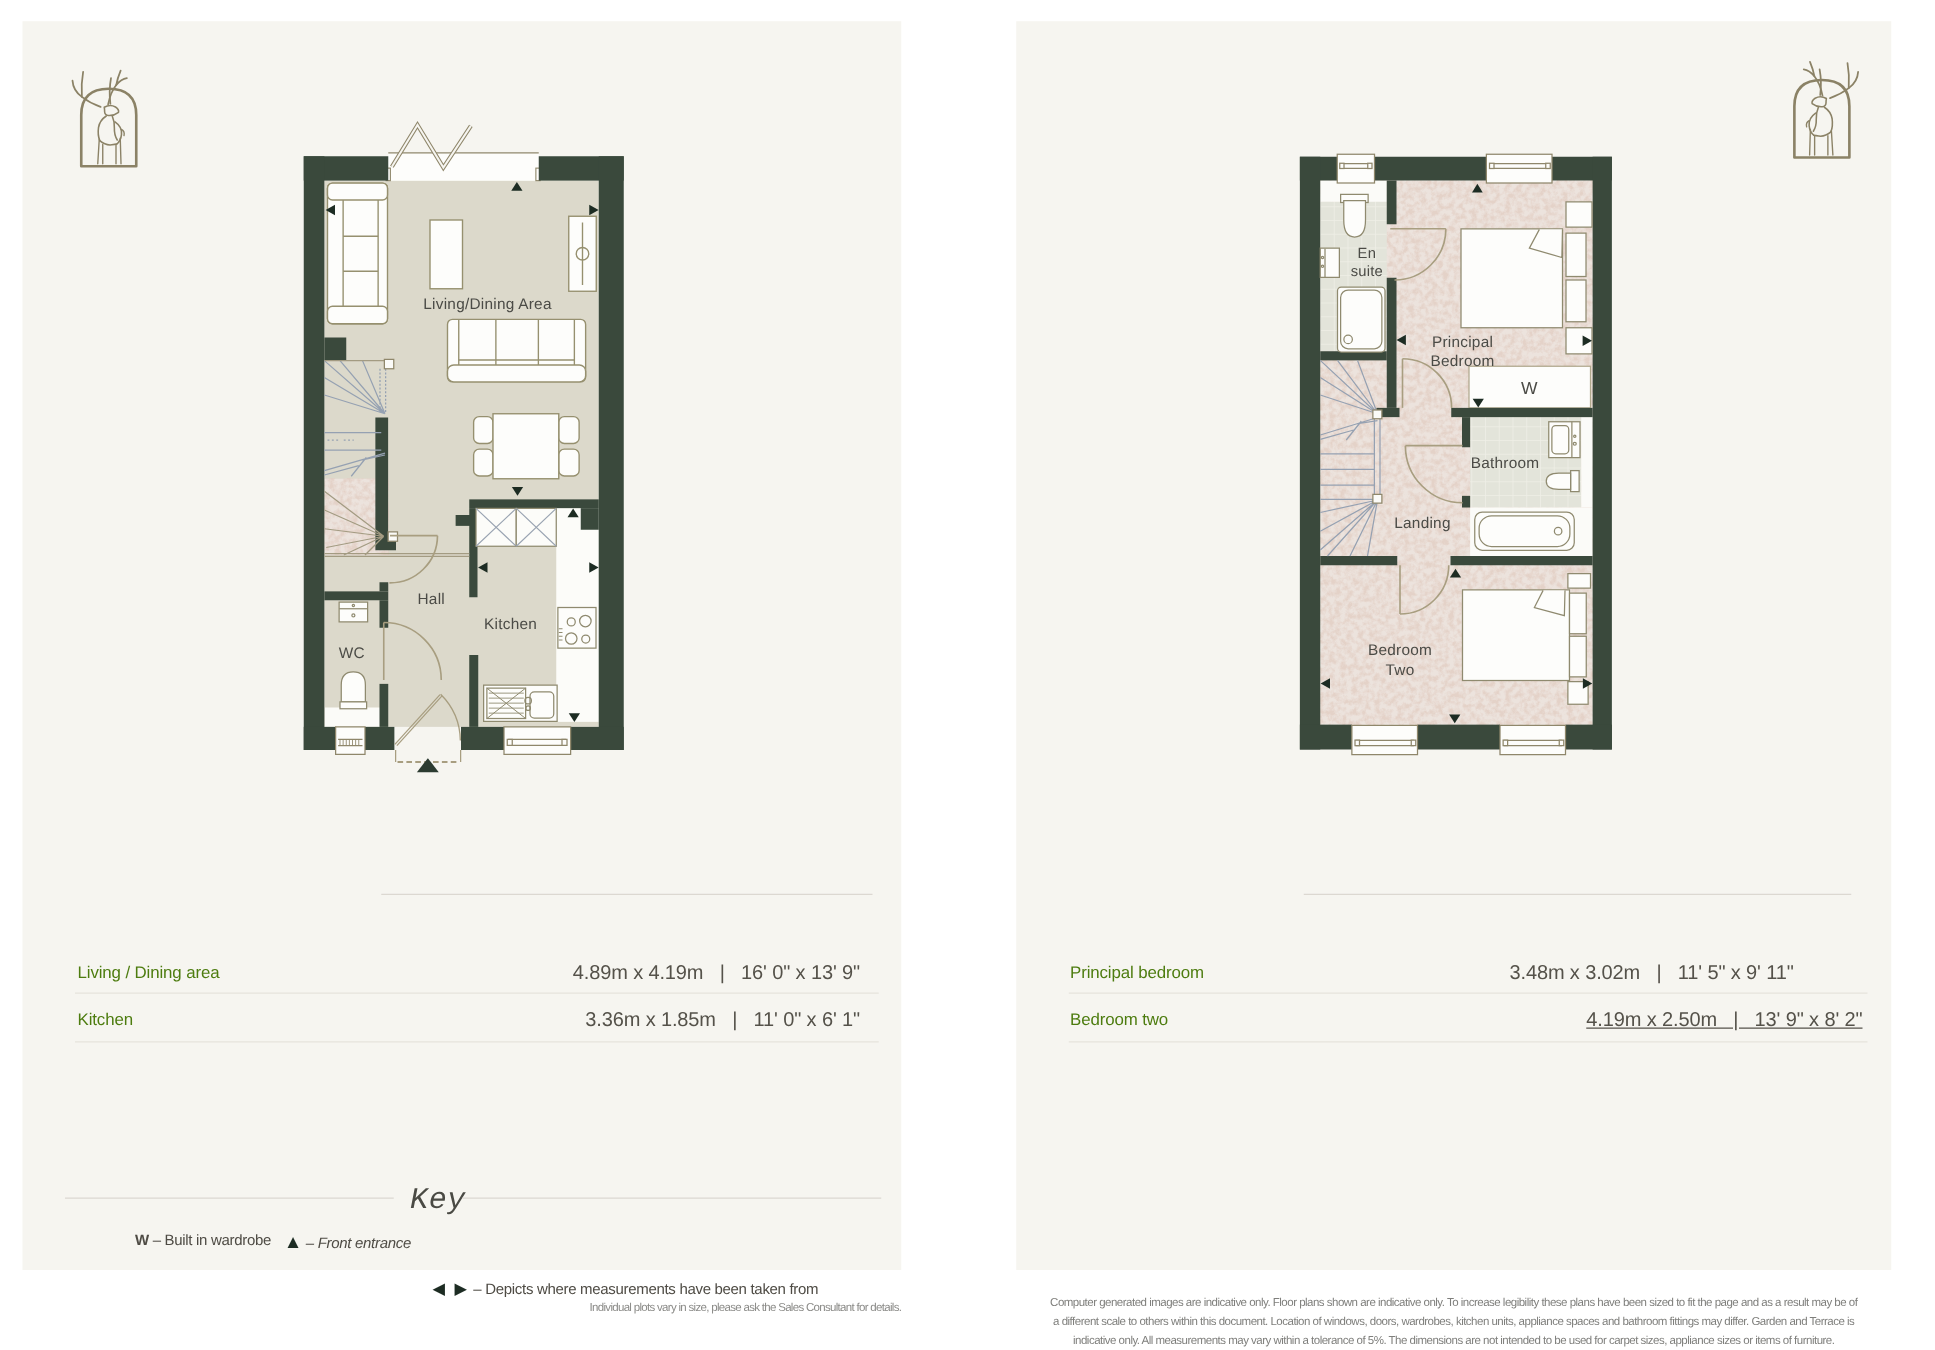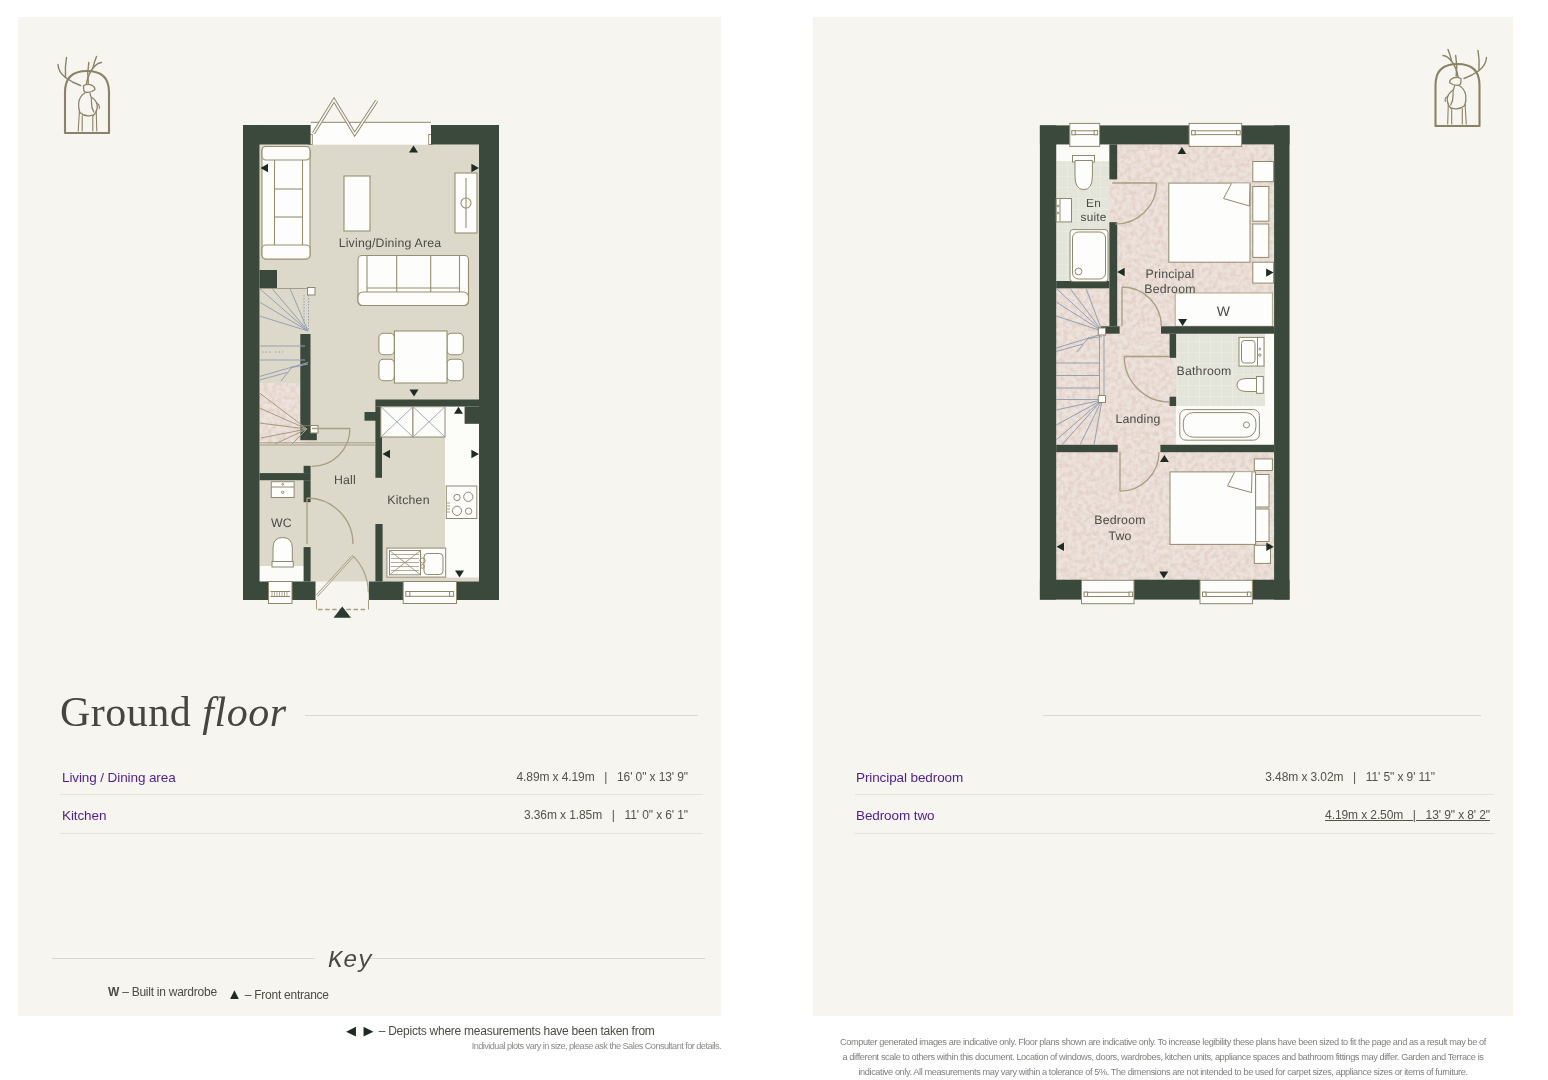--- a/index.html
+++ b/index.html
@@ -5,22 +5,22 @@
   html,body{margin:0;padding:0;background:#ffffff;}
   #canvas{-webkit-font-smoothing:antialiased;position:relative;width:1548px;height:1080px;background:#ffffff;overflow:hidden;font-family:"Liberation Sans",sans-serif;}
   .page{position:absolute;background:#f6f5f0;}
   #pageL{left:18px;top:17px;width:703px;height:999px;}
   #pageR{left:813px;top:17px;width:700px;height:999px;}
   svg.plan{position:absolute;left:0;top:0;width:1548px;height:1080px;}
   .title{position:absolute;font-family:"Liberation Serif",serif;font-weight:400;font-size:42px;color:#46453f;letter-spacing:0.5px;}
   .title i{letter-spacing:0.5px;}
   .rule{position:absolute;height:1px;background:#dcd8d1;}
   .rowline{position:absolute;height:1px;background:#e6e3dc;}
-  .rlabel{position:absolute;font-size:13.5px;color:#4c1d95;letter-spacing:-0.1px;}
-  .rval{position:absolute;font-size:12px;color:#55524a;letter-spacing:-0.1px;text-align:right;}
+  .rlabel{position:absolute;font-size:13.5px;color:#4d7c0f;letter-spacing:-0.1px;}
+  .rval{position:absolute;font-size:16px;color:#55524a;letter-spacing:-0.1px;text-align:right;}
   .keyt{position:absolute;font-family:Liberation Mono, monospace;font-style:italic;font-size:24px;color:#4a4a44;letter-spacing:0.5px;}
   .keyi{position:absolute;font-size:12px;color:#4e4b44;letter-spacing:-0.25px;white-space:nowrap;}
   .cap{position:absolute;font-size:9.2px;color:#8b8b88;letter-spacing:-0.55px;}
   .disc{position:absolute;font-size:9.2px;color:#7f7f7c;line-height:15px;text-align:center;letter-spacing:-0.4px;white-space:nowrap;}
 </style>
 </head>
 <body>
 <div id="canvas">
 
   <div class="page" id="pageL"></div>
@@ -497,21 +497,20 @@
         <text x="1170" y="292.5" font-size="12.3">Bedroom</text>
         <text x="1223.5" y="315.5" font-size="14">W</text>
         <text x="1204" y="374.5" font-size="12.3">Bathroom</text>
         <text x="1138" y="422.5" font-size="12.3">Landing</text>
         <text x="1120" y="524" font-size="12.3">Bedroom</text>
         <text x="1120" y="540" font-size="12.3">Two</text>
       </g>
     </g>
   </svg>
 
-  <div class="title" style="left:60px;top:688px;">Ground <i>floor</i></div>
 
   <div class="rule" style="left:305px;top:715px;width:393px;"></div>
 
 
   <div class="rule" style="left:1043px;top:715px;width:438px;"></div>
 
   <div class="rlabel" style="left:62px;top:770px;">Living / Dining area</div>
   <div class="rval" style="left:390px;top:770px;width:298px;">4.89m x 4.19m&nbsp;&nbsp; | &nbsp;&nbsp;16' 0" x 13' 9"</div>
   <div class="rowline" style="left:60px;top:794px;width:643px;"></div>
 
@@ -525,19 +524,19 @@
 
   <div class="rlabel" style="left:856px;top:808px;">Bedroom two</div>
   <div class="rval" style="left:1190px;top:808px;width:300px;text-decoration:underline;">4.19m x 2.50m&nbsp;&nbsp; | &nbsp;&nbsp;13' 9" x 8' 2"</div>
   <div class="rowline" style="left:855px;top:833px;width:639px;"></div>
 
   <div class="keyt" style="left:328px;top:947px;">Key</div>
   <div class="rule" style="left:52px;top:958px;width:263px;"></div>
   <div class="rule" style="left:370px;top:958px;width:335px;"></div>
 
   <div class="keyi" style="left:108px;top:984.5px;"><b>W</b> – Built in wardrobe</div>
-  <div class="keyi" style="left:227px;top:984.5px;"><span style="color:#1d2c23;font-size:15px;">▲</span> – Front entrance</div>
+  <div class="keyi" style="left:227px;top:984.5px;font-style:italic;"><span style="color:#1d2c23;font-size:15px;">▲</span> – Front entrance</div>
   <div class="keyi" style="left:346px;top:1023px;"><span style="color:#1d2c23;font-size:13px;letter-spacing:2px;">◀ ▶</span> – Depicts where measurements have been taken from</div>
 
   <div class="cap" style="left:18px;top:1041px;width:703px;text-align:right;">Individual plots vary in size, please ask the Sales Consultant for details.</div>
 
   <div class="disc" style="left:818px;top:1035px;width:690px;">Computer generated images are indicative only. Floor plans shown are indicative only. To increase legibility these plans have been sized to fit the page and as a result may be of<br>a different scale to others within this document. Location of windows, doors, wardrobes, kitchen units, appliance spaces and bathroom fittings may differ. Garden and Terrace is<br>indicative only. All measurements may vary within a tolerance of 5%. The dimensions are not intended to be used for carpet sizes, appliance sizes or items of furniture.</div>
 </div>
 
 </body></html>

